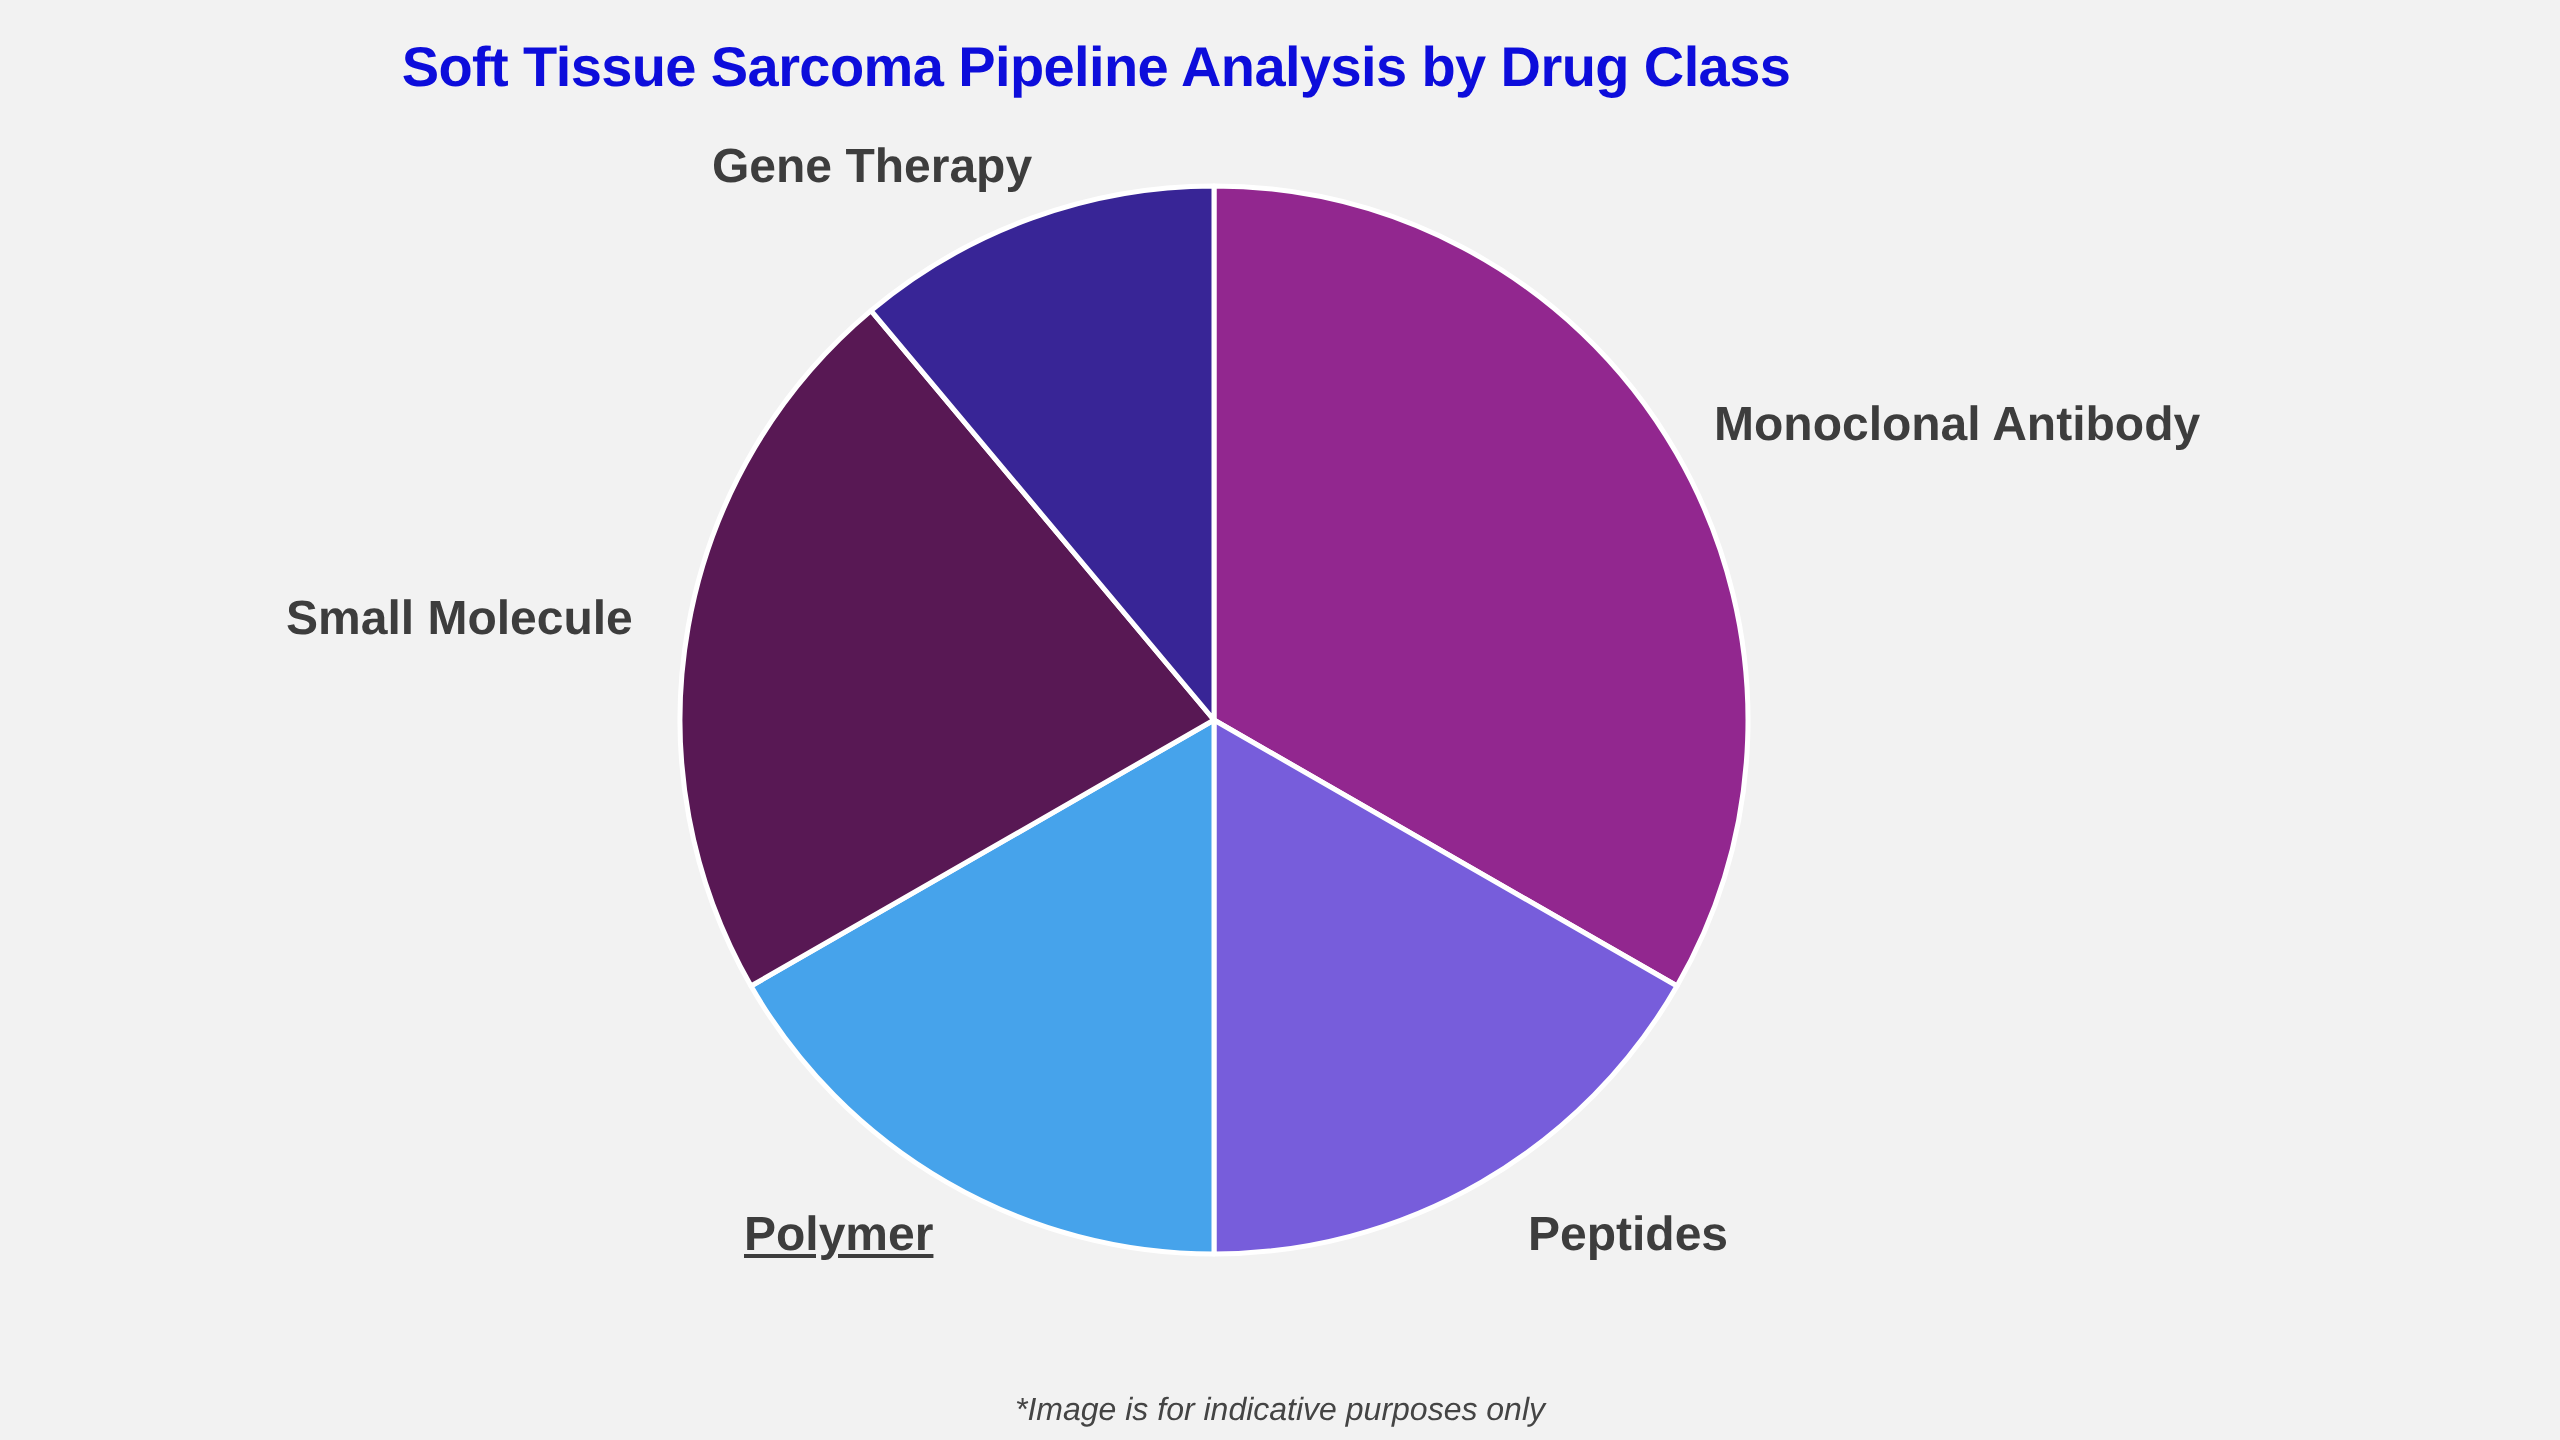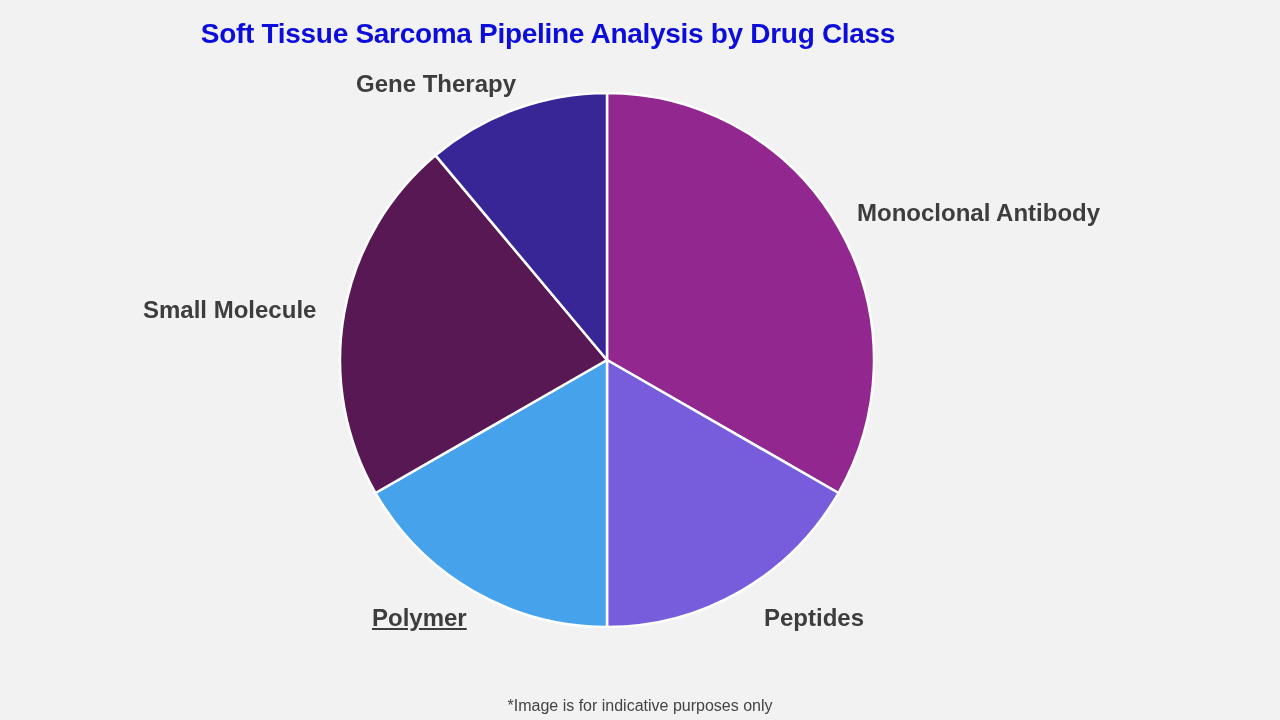--- a/index.html
+++ b/index.html
@@ -14,21 +14,21 @@
     text-align: center; font-size: 28px; font-weight: bold;
     color: #0d0ddb; letter-spacing: -0.3px;
   }
   .chart-svg { position: absolute; left: 0; top: 0; }
   .label {
     position: absolute; font-size: 24px; font-weight: bold;
     color: #3d3d3d; white-space: nowrap;
   }
   .footnote {
     position: absolute; top: 697px; left: 0; width: 1280px;
-    text-align: center; font-size: 16px; color: #444;
+    text-align: center; font-size: 16px; font-style: italic; color: #444;
   }
 </style>
 </head>
 <body>
 
 <div class="title">Soft Tissue Sarcoma Pipeline Analysis by Drug Class</div>
 
 <svg class="chart-svg" width="1280" height="720" viewBox="0 0 1280 720">
   <g id="slices">
       <path d="M607,360 L607,93 A267,267 0 0 1 838.5078772109189,493.01542312564396 Z" fill="#92278f" stroke="#ffffff" stroke-width="2.5" stroke-linejoin="round"></path>

